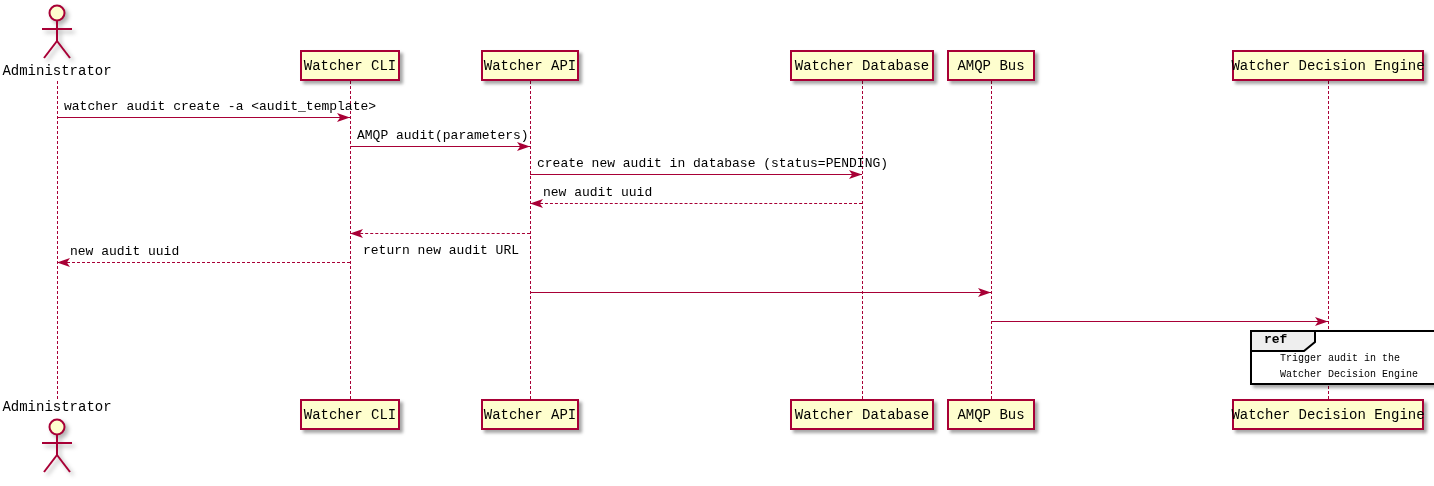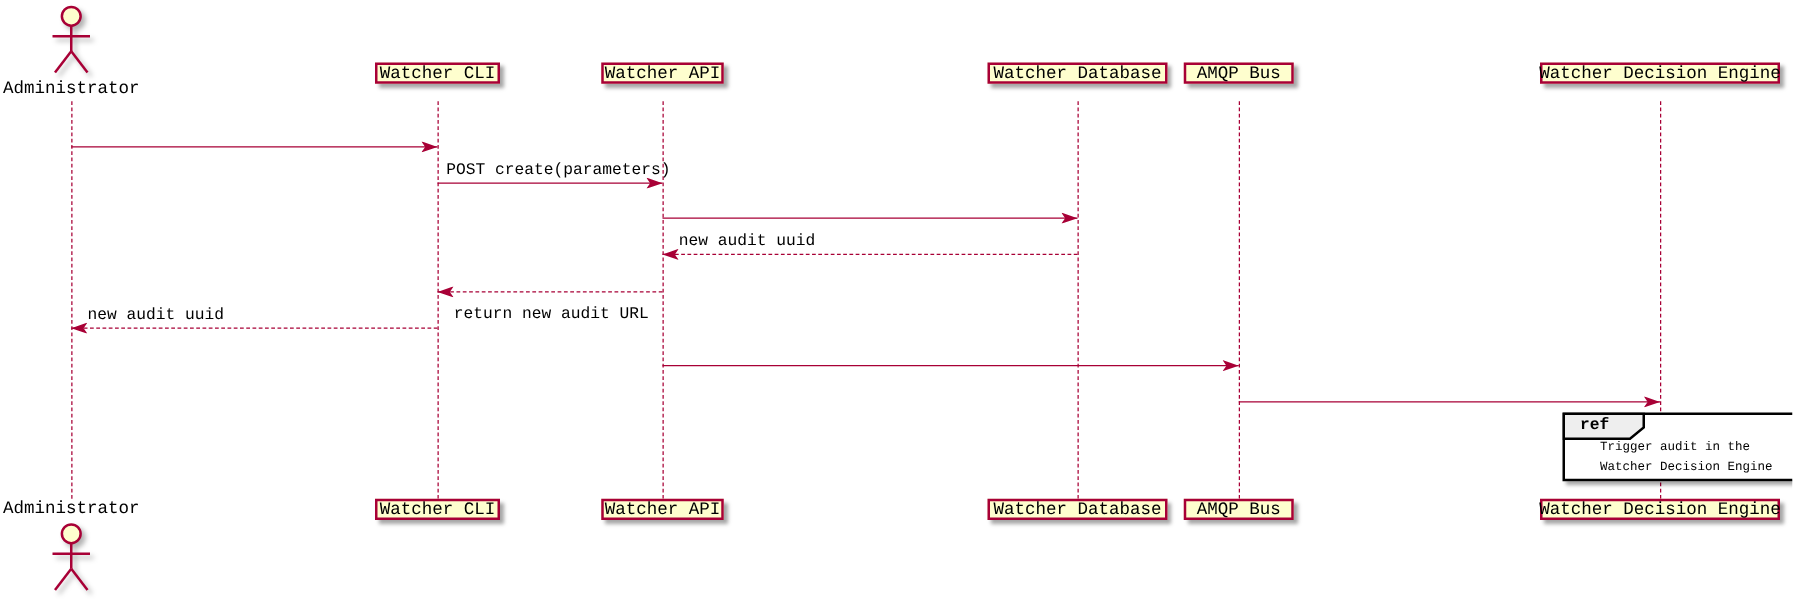--- a/index.html
+++ b/index.html
@@ -3,21 +3,21 @@
 <meta charset="utf-8">
 <style>
   html,body{margin:0;padding:0;background:#ffffff;}
   #diagram{
     position:relative;width:1434px;height:486px;background:#ffffff;
     font-family:Liberation Mono, monospace;overflow:hidden;
     --accent:#A80036;--pfill:#FEFECE;--txt:#000000;--refhdr:#EEEEEE;
   }
   .lifeline{position:absolute;width:0;border-left:1px dashed var(--accent);}
   .pbox{
-    position:absolute;height:17px;background:var(--pfill);
+    position:absolute;height:31px;background:var(--pfill);
     border:2px solid var(--accent);box-sizing:border-box;
     display:flex;align-items:center;justify-content:center;
     font-size:14px;color:var(--txt);white-space:nowrap;
     box-shadow:3px 3px 3px rgba(0,0,0,0.35);
   }
   .actor-fig{position:absolute;filter:drop-shadow(3px 3px 2px rgba(0,0,0,0.3));}
   .actor-label{position:absolute;width:160px;text-align:center;font-size:14px;color:var(--txt);white-space:nowrap;}
   .mline{position:absolute;height:0;}
   .mline.solid{border-top:1px solid var(--accent);}
   .mline.dashed{border-top:1px dashed var(--accent);}
@@ -84,25 +84,27 @@
       <span>AMQP Bus</span>
     </div>
     <div class="pbox" style="left: 1232px; top: 50px; width: 192px;">
       <span>Watcher Decision Engine</span>
     </div>
     <div class="pbox" style="left: 1232px; top: 399px; width: 192px;">
       <span>Watcher Decision Engine</span>
     </div>
     <div class="mline solid" style="left: 57px; top: 117px; width: 293px;"></div>
     <div class="ahead r" style="left: 337px; top: 113px;"></div>
+    <div class="mlabel" style="left: 64px; top: 99px;">watcher audit create -a &lt;audit_template&gt;</div>
     <div class="mline solid" style="left: 350px; top: 146px; width: 180px;"></div>
     <div class="ahead r" style="left: 517px; top: 142px;"></div>
-    <div class="mlabel" style="left: 357px; top: 128px;">POST create(parameters)</div>
+    <div class="mlabel" style="left: 357px; top: 128px;">AMQP audit(parameters)</div>
     <div class="mline solid" style="left: 530px; top: 174px; width: 332px;"></div>
     <div class="ahead r" style="left: 849px; top: 170px;"></div>
+    <div class="mlabel" style="left: 537px; top: 156px;">create new audit in database (status=PENDING)</div>
     <div class="mline dashed" style="left: 530px; top: 203px; width: 332px;"></div>
     <div class="ahead l" style="left: 530px; top: 199px;"></div>
     <div class="mlabel" style="left: 543px; top: 185px;">new audit uuid</div>
     <div class="mline dashed" style="left: 350px; top: 233px; width: 180px;"></div>
     <div class="ahead l" style="left: 350px; top: 229px;"></div>
     <div class="mlabel" style="left: 363px; top: 215px; margin-top: 28px;">return new audit URL</div>
     <div class="mline dashed" style="left: 57px; top: 262px; width: 293px;"></div>
     <div class="ahead l" style="left: 57px; top: 258px;"></div>
     <div class="mlabel" style="left: 70px; top: 244px;">new audit uuid</div>
     <div class="mline solid" style="left: 530px; top: 292px; width: 461px;"></div>

